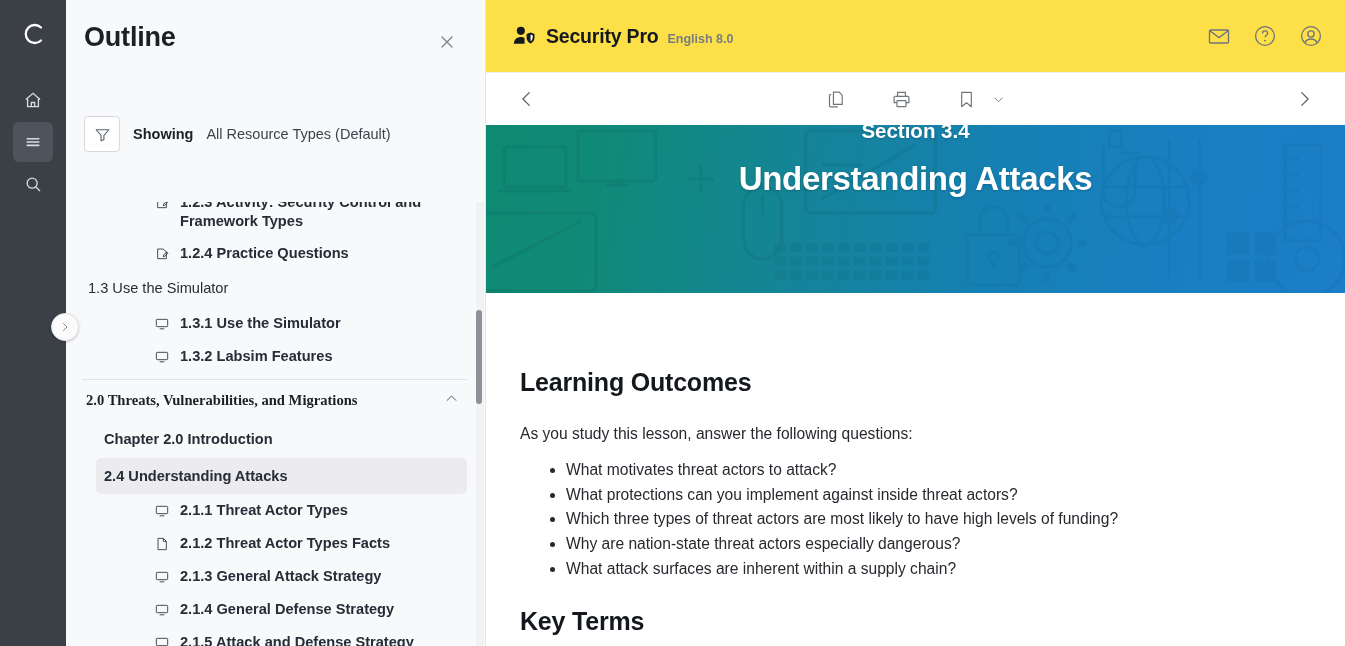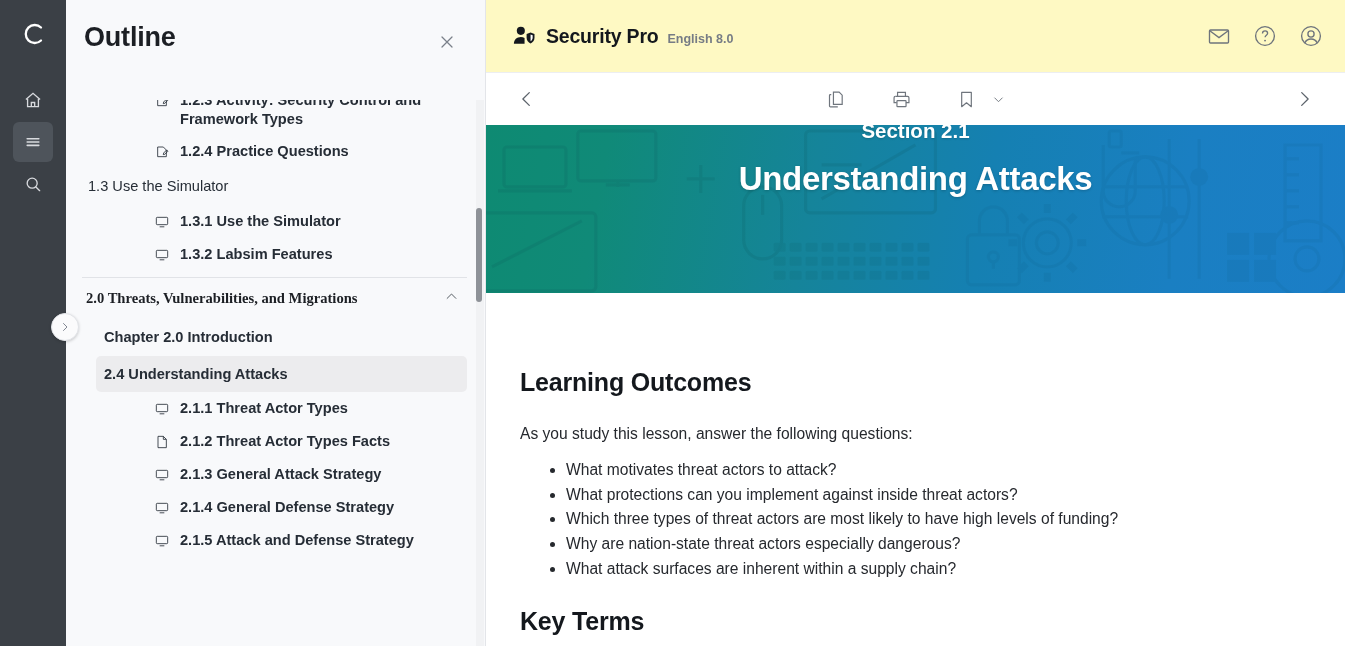--- a/index.html
+++ b/index.html
@@ -114,21 +114,21 @@
   .outline-sb-thumb {
     position: absolute; right: 2px; width: 6px; border-radius: 3px;
     background: #8e9298;
   }
 
   
   .main { flex: 1 1 auto; height: 646px; background: #ffffff;
           display: flex; flex-direction: column; min-width: 0; position: relative; }
 
   .app-header {
-    height: 73px; flex: 0 0 73px; background: #fef9c3;
+    height: 73px; flex: 0 0 73px; background: #fde047;
     border-bottom: 1px solid #eceef1;
     display: flex; align-items: center; padding: 0 22px 0 26px;
   }
   .brand { display: flex; align-items: baseline; gap: 9px; }
   .brand-icon { align-self: center; display: flex; }
   .brand-name { font-size: 19.5px; font-weight: 700; color: #14181d; letter-spacing: -.2px; }
   .brand-ver { font-size: 12.5px; font-weight: 700; color: #767c85; }
   .header-spacer { flex: 1 1 auto; }
   .header-icons { display: flex; align-items: center; gap: 22px; }
   .hicon { cursor: pointer; display: flex; }
@@ -230,20 +230,29 @@
 
     <div class="outline-head">
       <div class="outline-title">Outline</div>
       <div class="outline-close">
         <svg width="20" height="20" viewBox="0 0 24 24" aria-hidden="true">
           <path d="M6 6l12 12M18 6L6 18" stroke-linecap="round"></path>
         </svg>
       </div>
     </div>
 
+    <div class="filter-row">
+      <div class="filter-btn">
+        <svg width="19" height="19" viewBox="0 0 24 24" aria-hidden="true">
+          <path d="M4 6h16l-6.2 7v5.2l-3.6 1.8V13z" stroke-linejoin="round"></path>
+        </svg>
+      </div>
+      <div class="filter-showing">Showing</div>
+      <div class="filter-value">All Resource Types (Default)</div>
+    </div>
 
     <div class="outline-scroll">
       <div class="outline-list" style="margin-top:-16px;">
 
         <div class="node lvl-sub" style="margin-right:18px;">
           <span class="node-icon">
             <svg width="16" height="16" viewBox="0 0 24 24" aria-hidden="true">
               <path d="M5.5 4.5h8.5l4.5 4.5v10h-13z"></path>
               <path d="M14.5 13.5l4.5-4.6 1.9 1.9-4.6 4.6-2.4.6z"></path>
             </svg>
@@ -533,21 +542,21 @@
           </g>
 
           <circle cx="822" cy="134" r="38"></circle>
           <circle cx="822" cy="134" r="12"></circle>
 
           <path d="M800 20h36v96h-36z"></path>
           <path d="M800 34h14M800 50h14M800 66h14M800 82h14M800 98h14"></path>
         </g>
       </svg>
 
-      <div class="banner-section">Section 2.1</div>
+      <div class="banner-section">Section 3.4</div>
       <div class="banner-title">Understanding Attacks</div>
     </div>
 
     <div class="lesson">
       <h2>Learning Outcomes</h2>
       <p class="intro">As you study this lesson, answer the following questions:</p>
       <ul>
         <li>What motivates threat actors to attack?</li>
         <li>What protections can you implement against inside threat actors?</li>
         <li>Which three types of threat actors are most likely to have high levels of funding?</li>

